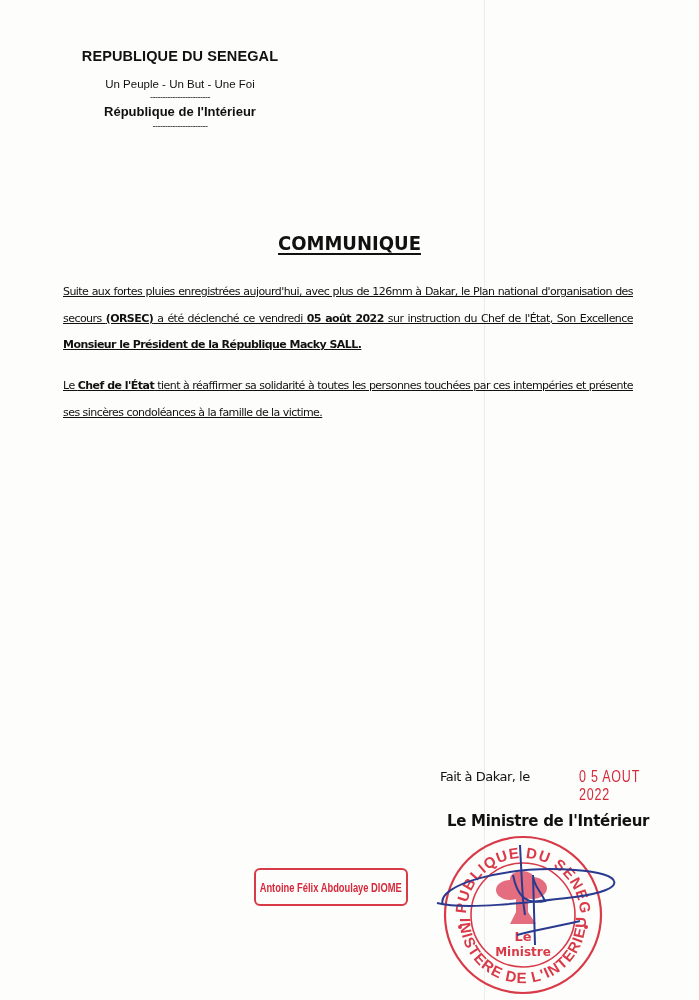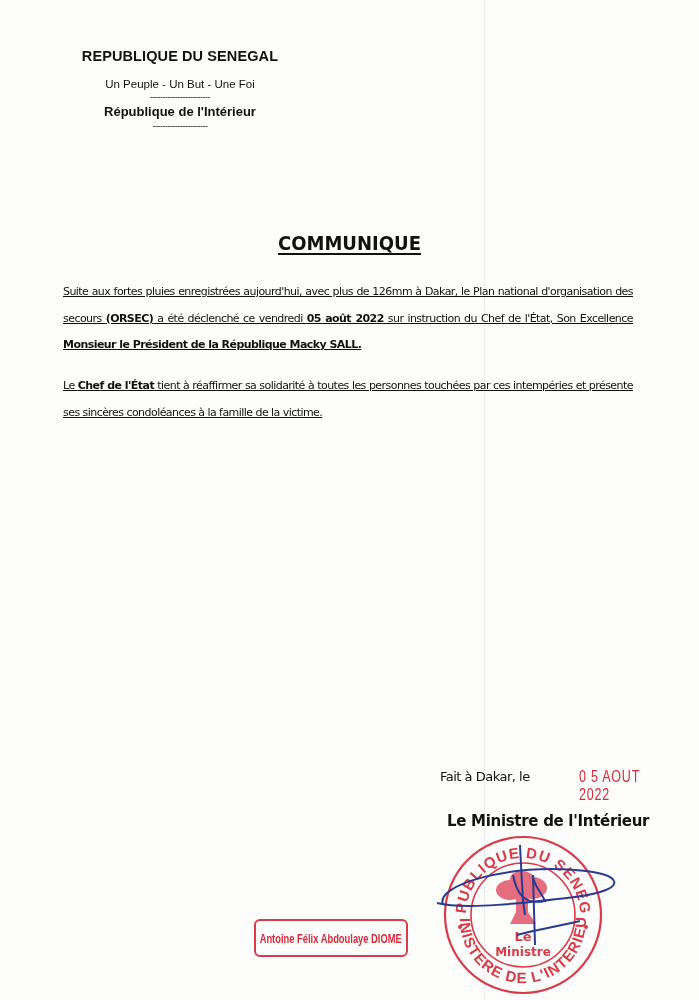--- a/index.html
+++ b/index.html
@@ -26,21 +26,21 @@
     position: absolute; left: 63px; width: 570px; top: 279px;
     font-family: "DejaVu Sans", sans-serif; font-size: 11px; line-height: 26.7px;
     text-align: justify; letter-spacing: -0.55px; text-decoration: underline;
   }
   .body-text p { margin: 0 0 14px 0; }
   .body-text b { font-weight: bold; }
   .signoff { position: absolute; left: 440px; top: 769px; font-size: 13px; letter-spacing: -0.5px; }
   .date-stamp { position: absolute; left: 579px; top: 768px; color: #d62a3c; font-family: "Liberation Sans", sans-serif; font-size: 16px; transform: scaleX(0.78); transform-origin: left; letter-spacing: 1px; }
   .minister-title { position: absolute; left: 411px; top: 812px; font-weight: bold; font-size: 15px; letter-spacing: -0.3px; margin-left: 36px; }
   .name-stamp {
-    position: absolute; left: 254px; top: 919px; width: 150px; height: 34px;
+    position: absolute; left: 254px; top: 868px; width: 150px; height: 34px;
     border: 2px solid #d93a48; border-radius: 6px; color: #d62a3c;
     font-family: "Liberation Sans", sans-serif; font-weight: bold; font-size: 13px;
     display: flex; align-items: center; justify-content: center;
   }
   .name-stamp span { transform: scaleX(0.72); white-space: nowrap; }
   .seal { position: absolute; left: 440px; top: 832px; width: 166px; height: 166px; }
   .signature { position: absolute; left: 425px; top: 835px; width: 200px; height: 130px; }
 </style>
 </head>
 <body>

